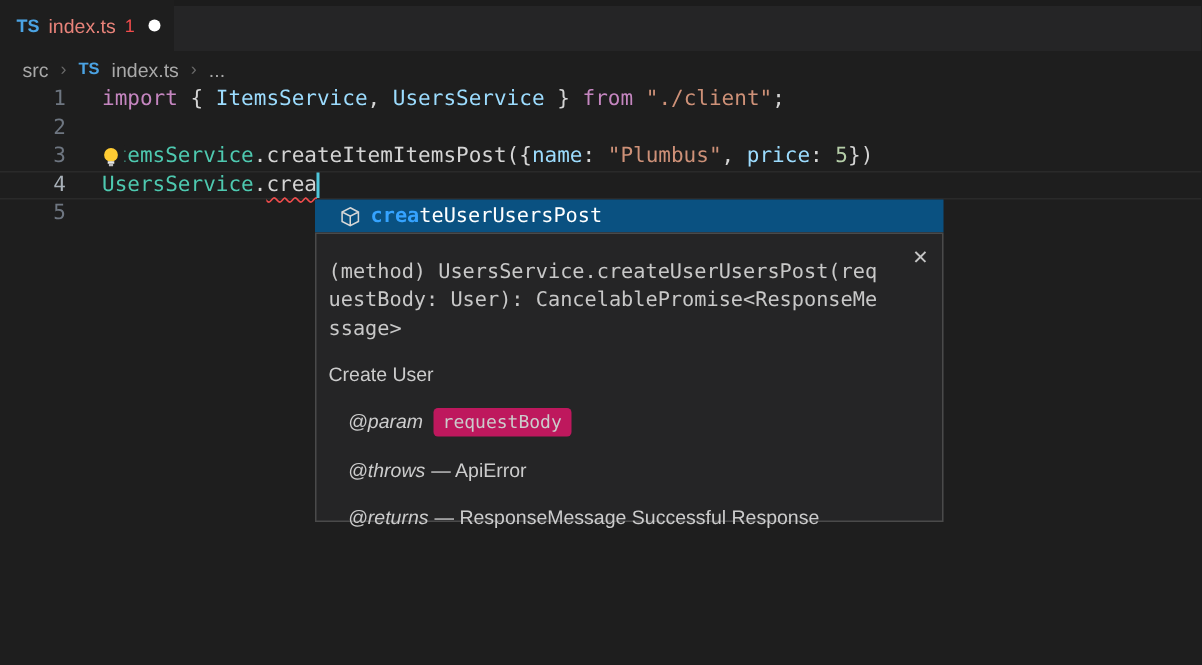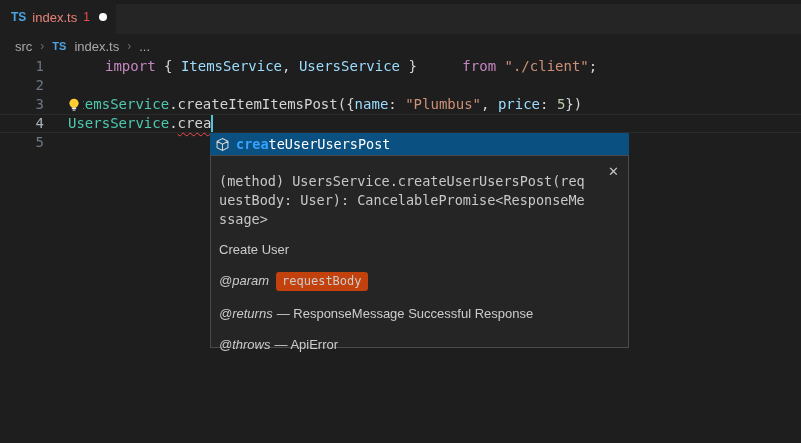--- a/index.html
+++ b/index.html
@@ -23,45 +23,45 @@
   .crumb-sep { color:#6a6a6a; font-size:12px; }
   .breadcrumb .ts-icon { font-size:11px; }
 
   
   .editor { position:absolute; left:0; top:57px; width:801px;
             font-family:"DejaVu Sans Mono", monospace; font-size:14px; }
   .code-row { position:relative; height:19px; line-height:19px; white-space:pre; }
   .ln { position:absolute; left:0; top:0; width:44px; text-align:right; color:#6e7681; }
   .ln-active { color:#a8b0b8; }
   .lc { position:absolute; left:68px; top:0; }
-  .tk-kw { color:#c586c0;margin-left:37px; } .tk-var { color:#9cdcfe; } .tk-cls { color:#4ec9b0; }
+  .tk-kw { color:#c586c0; } .tk-var { color:#9cdcfe; } .tk-cls { color:#4ec9b0; }
   .tk-str { color:#ce9178; } .tk-num { color:#b5cea8; } .tk-def { color:#d4d4d4; }
   .squiggle { text-decoration:underline; text-decoration-style:wavy; text-decoration-color:#f14c4c;
               text-decoration-thickness:1px; text-underline-offset:4px; }
   .cur-line { position:absolute; left:0; top:57px; width:801px; height:19px;
               border-top:1px solid #2a2a2a; border-bottom:1px solid #2a2a2a; pointer-events:none; }
   .cursor { position:absolute; left:211px; top:58px; width:2px; height:17px; background:#4fc6da; z-index:3; }
   .bulb { position:absolute; left:66px; top:40px; width:17px; height:17px; background:#1e1e1e; z-index:2; }
 
   
   .suggest-row { position:absolute; left:210px; top:133px; width:419px; height:22px; background:#0a5181;
-                 display:flex; align-items:center; padding-left:5px; gap:6px; z-index:10;
+                 display:flex; align-items:center; padding-left:16px; gap:6px; z-index:10;
                  font-family:"DejaVu Sans Mono", monospace; font-size:13.5px; }
   .sug-match { color:#35a3ff; font-weight:bold; }
   .sug-rest { color:#ffffff; }
   .suggest-docs { position:absolute; left:210px; top:155px; width:419px; height:193px;
                   background:#252526; border:1px solid #4a4a4a; z-index:10; color:#cccccc; }
   .sig { margin:16px 10px 0 8px; font-family:"DejaVu Sans Mono", monospace; font-size:13.5px;
          line-height:19px; white-space:pre; color:#c8c8c8; }
   .doc-close { position:absolute; right:9px; top:9px; font-size:13px; color:#c5c5c5; cursor:pointer;
                line-height:13px; }
   .doc-summary { margin:13px 8px 0 8px; font-size:13px; line-height:15px; color:#cccccc; }
   .tag-row { margin:15px 8px 0 8px; font-size:13px; line-height:16px; color:#cccccc; }
-  .tag-name { font-style:italic; }
-  .tag-chip { display:inline-block; margin-left:7px; background:#c2410c; border-radius:3px;
+  .tag-name { font-style:italic;margin-left:13px; }
+  .tag-chip { display:inline-block; margin-left:7px; background:#be185d; border-radius:3px;
               padding:1px 6px 2px 6px; font-family:"DejaVu Sans Mono", monospace; font-size:12px;
               color:#cccccc; }
   .tag-text { margin-left:4px; }
 </style>
 </head>
 <body>
 
 <div class="screen">
 
   <div class="tabbar">
@@ -113,18 +113,18 @@
   </div>
 
   <div class="suggest-docs">
     <div class="sig">(method) UsersService.createUserUsersPost(req
 uestBody: User): CancelablePromise&lt;ResponseMe
 ssage&gt;</div>
     <div class="doc-close">✕</div>
     <div class="doc-summary">Create User</div>
     <div id="doc-tags">
         <div class="tag-row"><span class="tag-name">@param</span><span class="tag-chip">requestBody</span></div>
+        <div class="tag-row"><span class="tag-name">@throws</span><span class="tag-text">— ApiError</span></div>
         <div class="tag-row"><span class="tag-name">@returns</span><span class="tag-text">— ResponseMessage Successful Response</span></div>
-        <div class="tag-row"><span class="tag-name">@throws</span><span class="tag-text">— ApiError</span></div>
       </div>
   </div>
 
 </div>
 
 </body></html>

